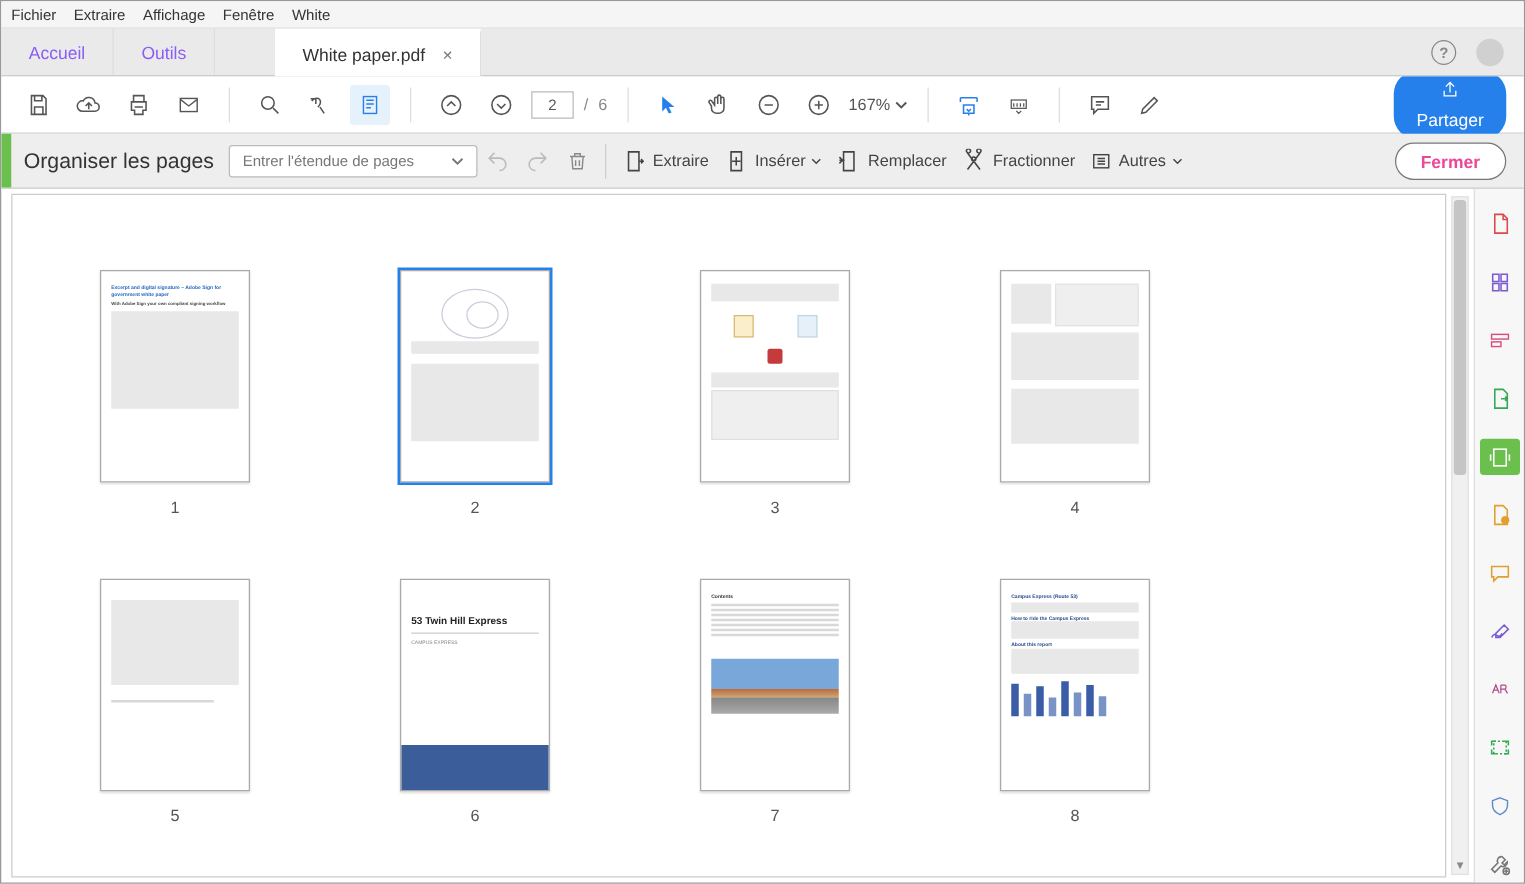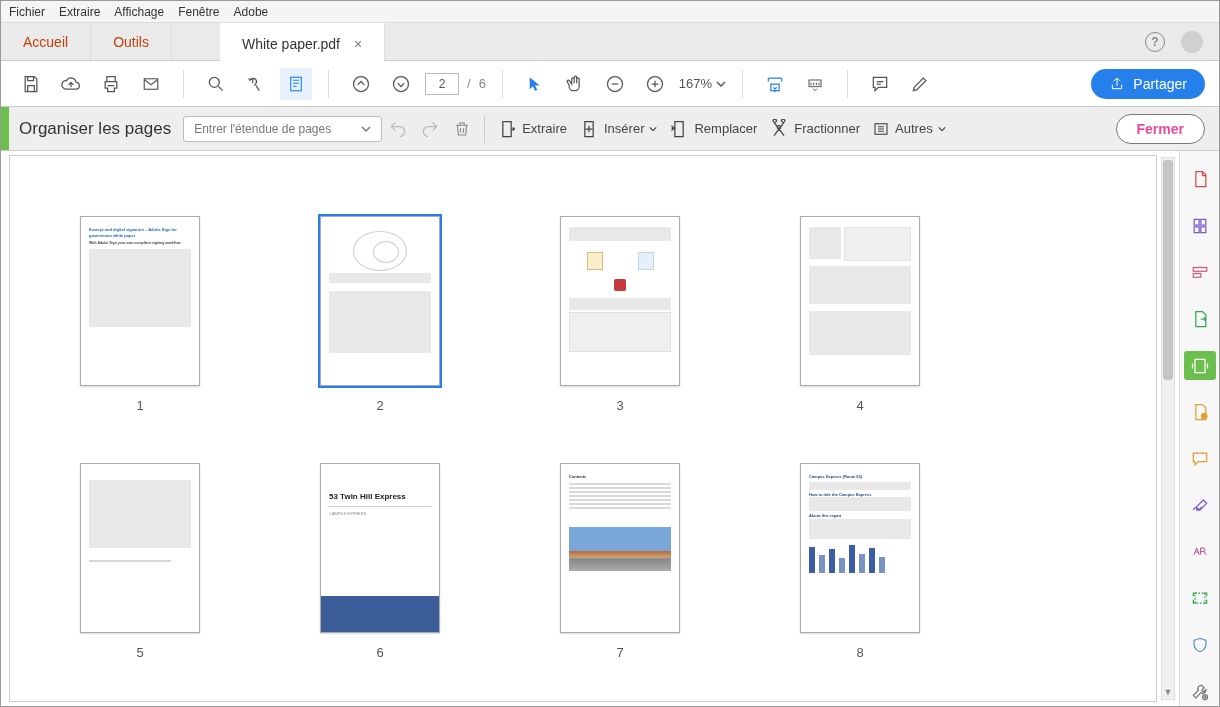--- a/index.html
+++ b/index.html
@@ -35,21 +35,21 @@
     display: flex;
     align-items: stretch;
     position: relative;
   }
   .tab {
     display: flex;
     align-items: center;
     justify-content: center;
     padding: 0 22px;
     font-size: 14px;
-    color: #c2410c;
+    color: #8b5cf6;
     border-right: 1px solid #ddd;
     cursor: default;
   }
   .tab.active {
     background: #fff;
     color: #333;
     border-top: 3px solid transparent;
     margin-bottom: -1px;
     margin-left: 48px;
   }
@@ -93,20 +93,21 @@
   .share-btn {
     margin-left: auto;
     background: #2680eb;
     color: #fff;
     border: none;
     border-radius: 18px;
     padding: 7px 18px;
     font-size: 14px;
     display: flex; align-items: center; gap: 8px;
     cursor: default;
+    flex-direction: column;
   }
   
   .orgbar {
     height: 44px;
     background: #eee;
     border-bottom: 1px solid #ccc;
     display: flex;
     align-items: center;
     padding-right: 14px;
     color:#444;
@@ -210,21 +211,21 @@
   svg { stroke: currentColor; fill: none; stroke-width: 1.5; }
 </style>
 </head>
 <body>
 
 <div class="menubar">
   <span>Fichier</span>
   <span>Extraire</span>
   <span>Affichage</span>
   <span>Fenêtre</span>
-  <span>Adobe</span>
+  <span>White</span>
 </div>
 
 <div class="tabbar">
   <div class="tab">
       <span>Accueil</span>
     </div>
   <div class="tab">
       <span>Outils</span>
     </div>
   <div class="tab active">

